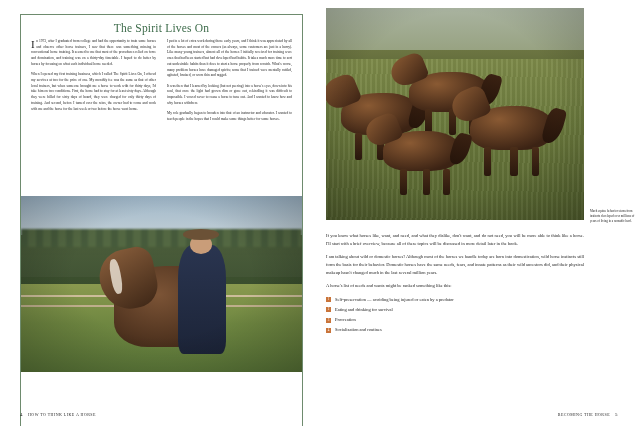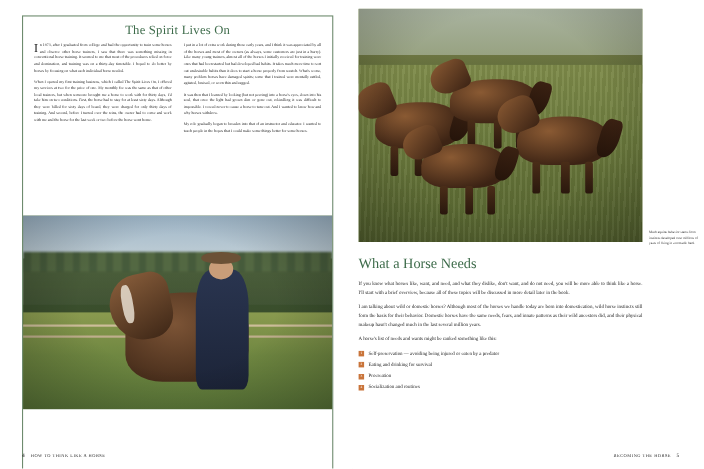--- a/index.html
+++ b/index.html
@@ -326,21 +326,20 @@
         <div class="leg" style="left:22%"></div>
         <div class="leg" style="left:52%"></div>
         <div class="leg" style="left:78%"></div>
       </div>
       <div class="pr-vig"></div>
     </div>
 
     <div class="caption-right">Much equine behavior stems from instincts developed over millions of years of living in a nomadic herd.</div>
 
     <div class="rp-body">
-      <h2 class="rp-heading">What a Horse Needs</h2>
       <p>If you know what horses like, want, and need, and what they dislike, don't want, and do not need, you will be more able to think like a horse. I'll start with a brief overview, because all of these topics will be discussed in more detail later in the book.</p>
       <p>I am talking about wild or domestic horses? Although most of the horses we handle today are born into domestication, wild horse instincts still form the basis for their behavior. Domestic horses have the same needs, fears, and innate patterns as their wild ancestors did, and their physical makeup hasn't changed much in the last several million years.</p>
       <p>A horse's list of needs and wants might be ranked something like this:</p>
       <ul class="rp-list">
         <li>
           <span class="num">1</span>
           <span>Self-preservation — avoiding being injured or eaten by a predator</span>
         </li>
         <li>
           <span class="num">2</span>

